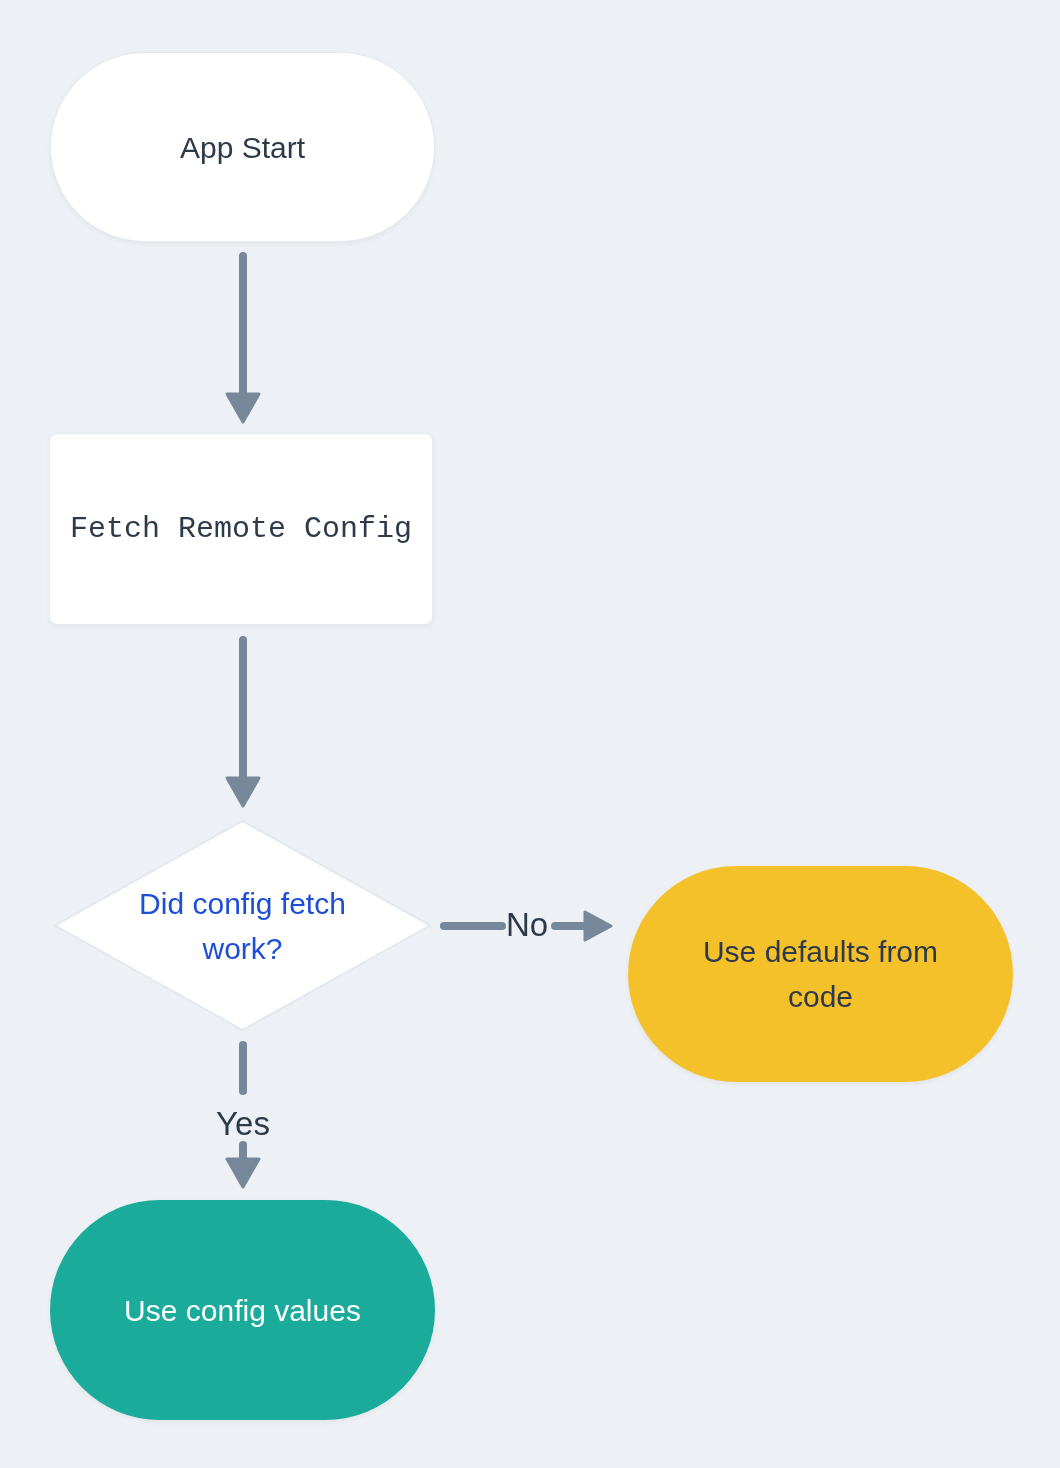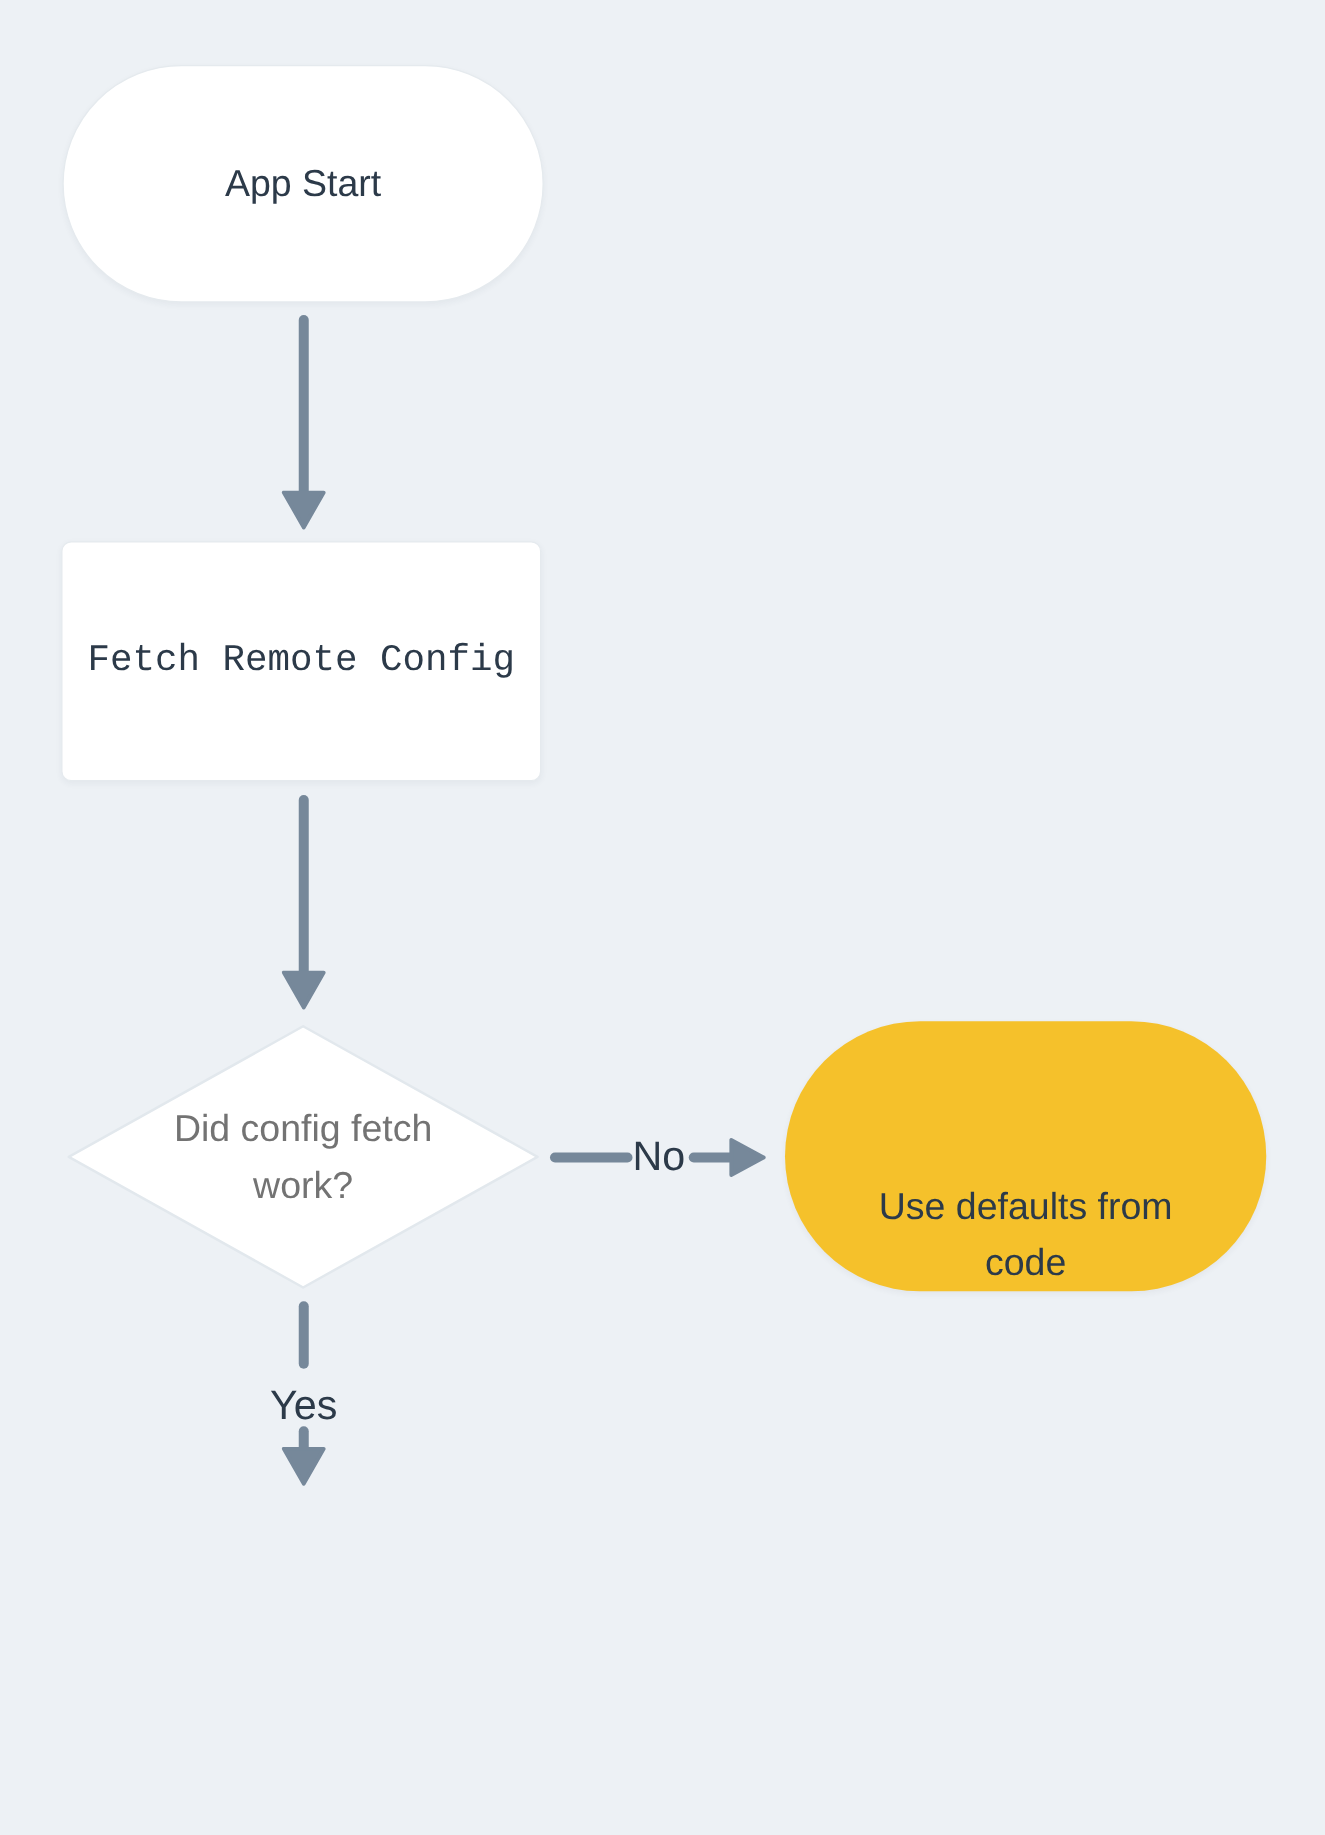--- a/index.html
+++ b/index.html
@@ -56,34 +56,33 @@
     left: 0; top: 0;
   }
   #decision-label {
     position: absolute;
     left: 0; top: 0;
     width: 381px; height: 215px;
     display: flex;
     align-items: center;
     justify-content: center;
     text-align: center;
-    color: #737373;
+    color: #1d4ed8;
     font-size: 30px;
     line-height: 45px;
     padding: 0 55px;
     box-sizing: border-box;
   }
   #node-defaults {
-    left: 628px; top: 817px;
+    left: 628px; top: 866px;
     width: 385px; height: 216px;
     border-radius: 108px;
     background: #f5c12b;
     box-shadow: 0 2px 5px rgba(44, 58, 73, 0.06);
     padding: 0 40px;
-    align-items: flex-end;
   }
   #node-config {
     left: 50px; top: 1200px;
     width: 385px; height: 220px;
     border-radius: 110px;
     background: #1aab9b;
     color: #ffffff;
     box-shadow: 0 2px 5px rgba(44, 58, 73, 0.06);
   }
   .edge-svg {
@@ -152,14 +151,17 @@
 
   <svg class="edge-svg" id="edge-yes-seg" width="10" height="56" viewBox="0 0 10 56">
     <line x1="5" y1="5" x2="5" y2="51" stroke="#76889a" stroke-width="8" stroke-linecap="round"></line>
   </svg>
   <span class="edge-label" id="label-yes">Yes</span>
   <svg class="edge-svg" id="edge-yes-arrow" width="52" height="52" viewBox="0 0 52 52">
     <line x1="26" y1="6" x2="26" y2="24" stroke="#76889a" stroke-width="8" stroke-linecap="round"></line>
     <polygon points="26,48 10,20 42,20" fill="#76889a" stroke="#76889a" stroke-width="3" stroke-linejoin="round"></polygon>
   </svg>
 
+  <div class="node" id="node-config">
+    <span>Use config values</span>
+  </div>
 
 </div>
 
 </body></html>

